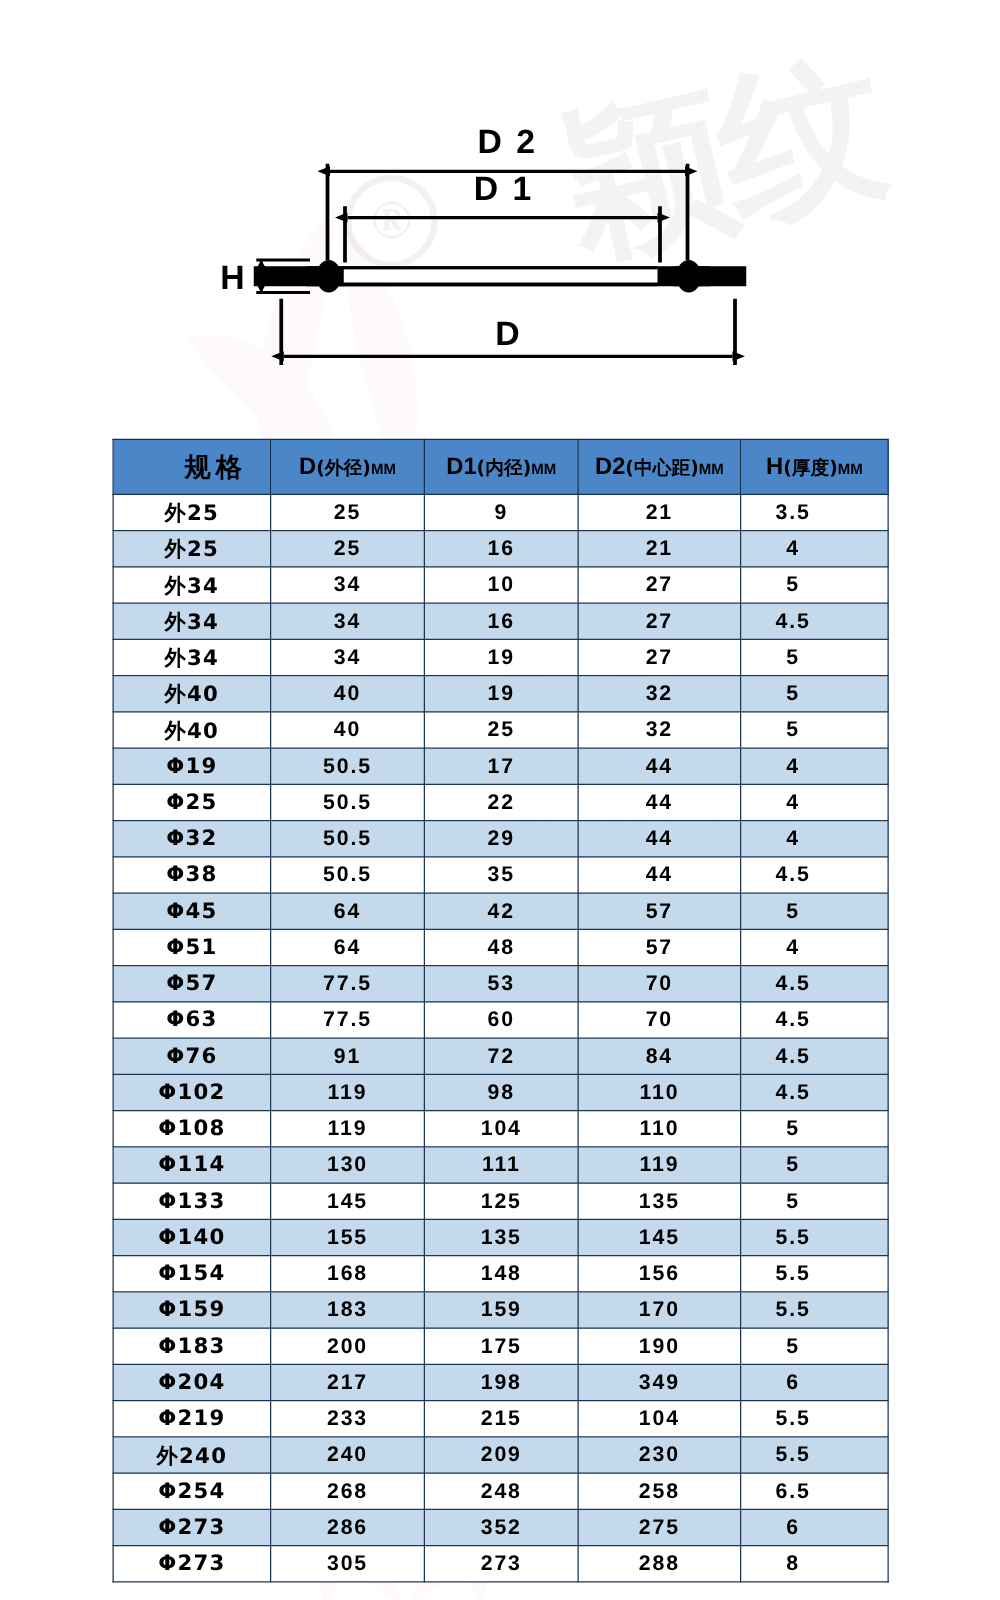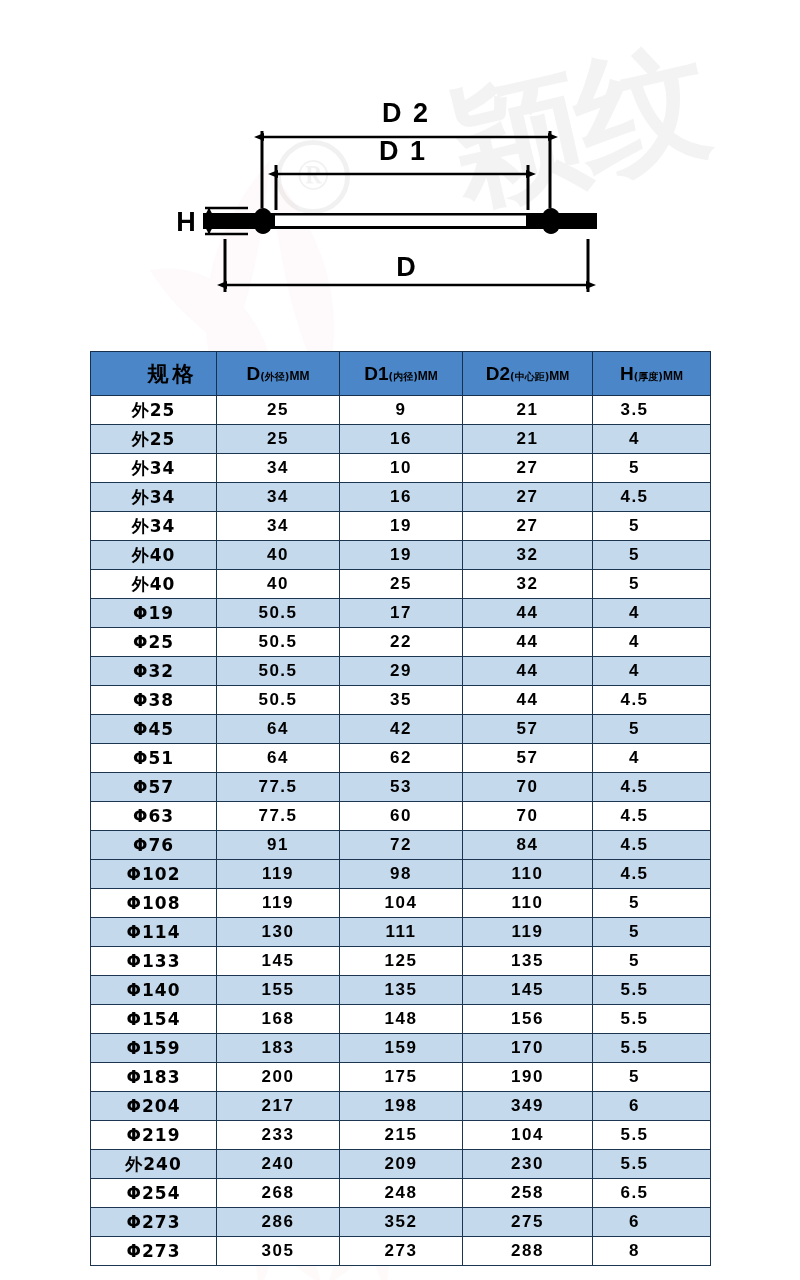--- a/index.html
+++ b/index.html
@@ -95,21 +95,21 @@
     letter-spacing: 0px;
     white-space: nowrap;
   }
   table.spec thead th .unit {
     font-size: 12px;
     font-weight: 700;
     letter-spacing: 0px;
   }
   table.spec thead th .cjk {
     font-family: "DejaVu Sans", sans-serif;
-    font-size: 10px;
+    font-size: 15px;
   }
   table.spec thead th.spec-head {
     font-family: "DejaVu Sans", sans-serif;
     font-size: 21px;
     letter-spacing: 4px;
     padding-left: 38px;
   }
   table.spec tbody tr.odd td { background: #ffffff; }
   table.spec tbody tr.even td { background: #c5d9ec; }
 
@@ -341,21 +341,21 @@
         <tr class="even">
           <td class="c-spec">Φ45</td>
           <td class="c-num">64</td>
           <td class="c-num">42</td>
           <td class="c-num">57</td>
           <td class="c-h">5</td>
         </tr>
         <tr class="odd">
           <td class="c-spec">Φ51</td>
           <td class="c-num">64</td>
-          <td class="c-num">62</td>
+          <td class="c-num">48</td>
           <td class="c-num">57</td>
           <td class="c-h">4</td>
         </tr>
         <tr class="even">
           <td class="c-spec">Φ57</td>
           <td class="c-num">77.5</td>
           <td class="c-num">53</td>
           <td class="c-num">70</td>
           <td class="c-h">4.5</td>
         </tr>

